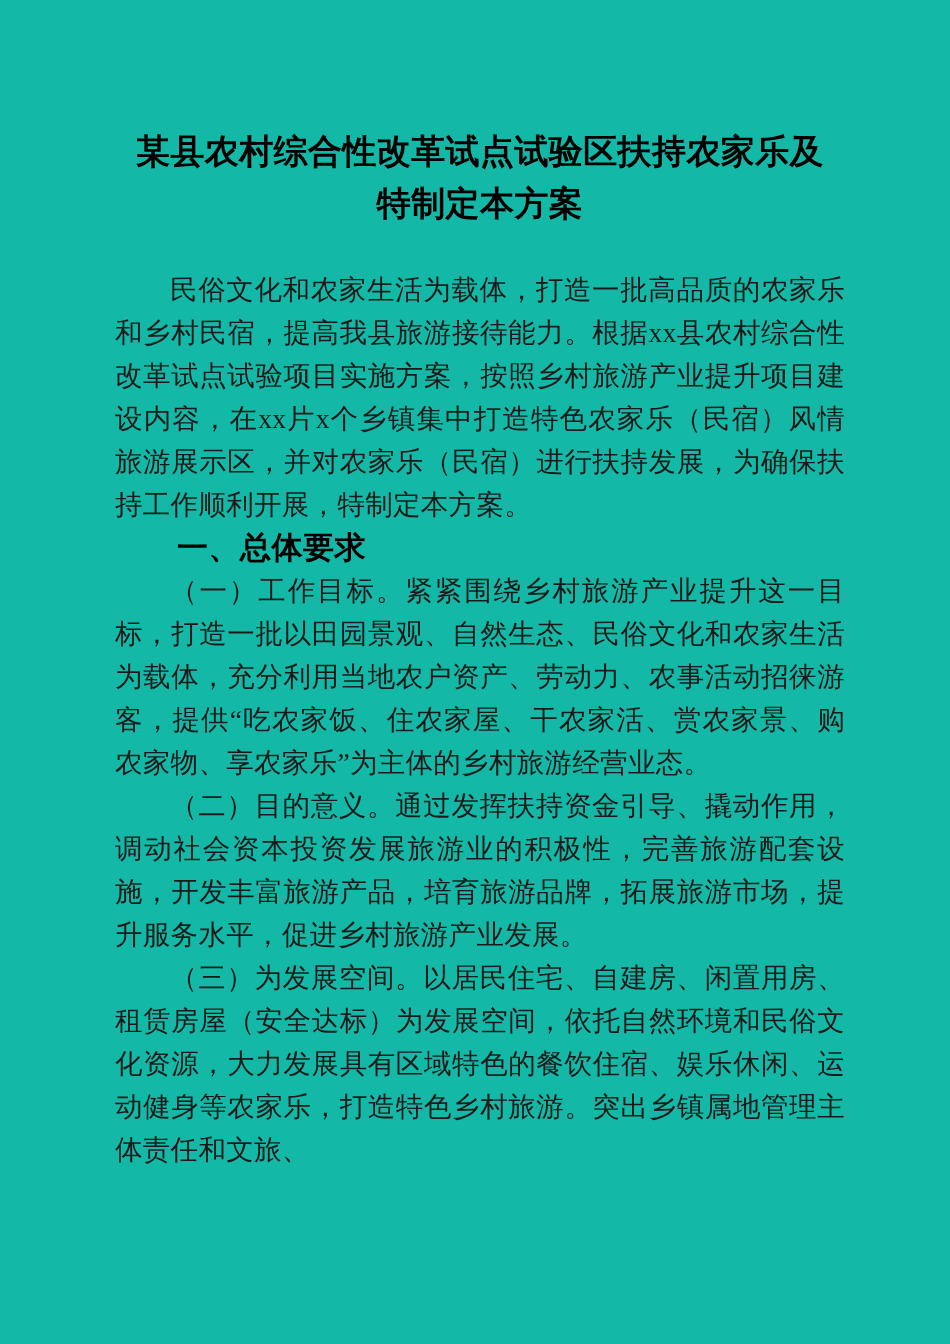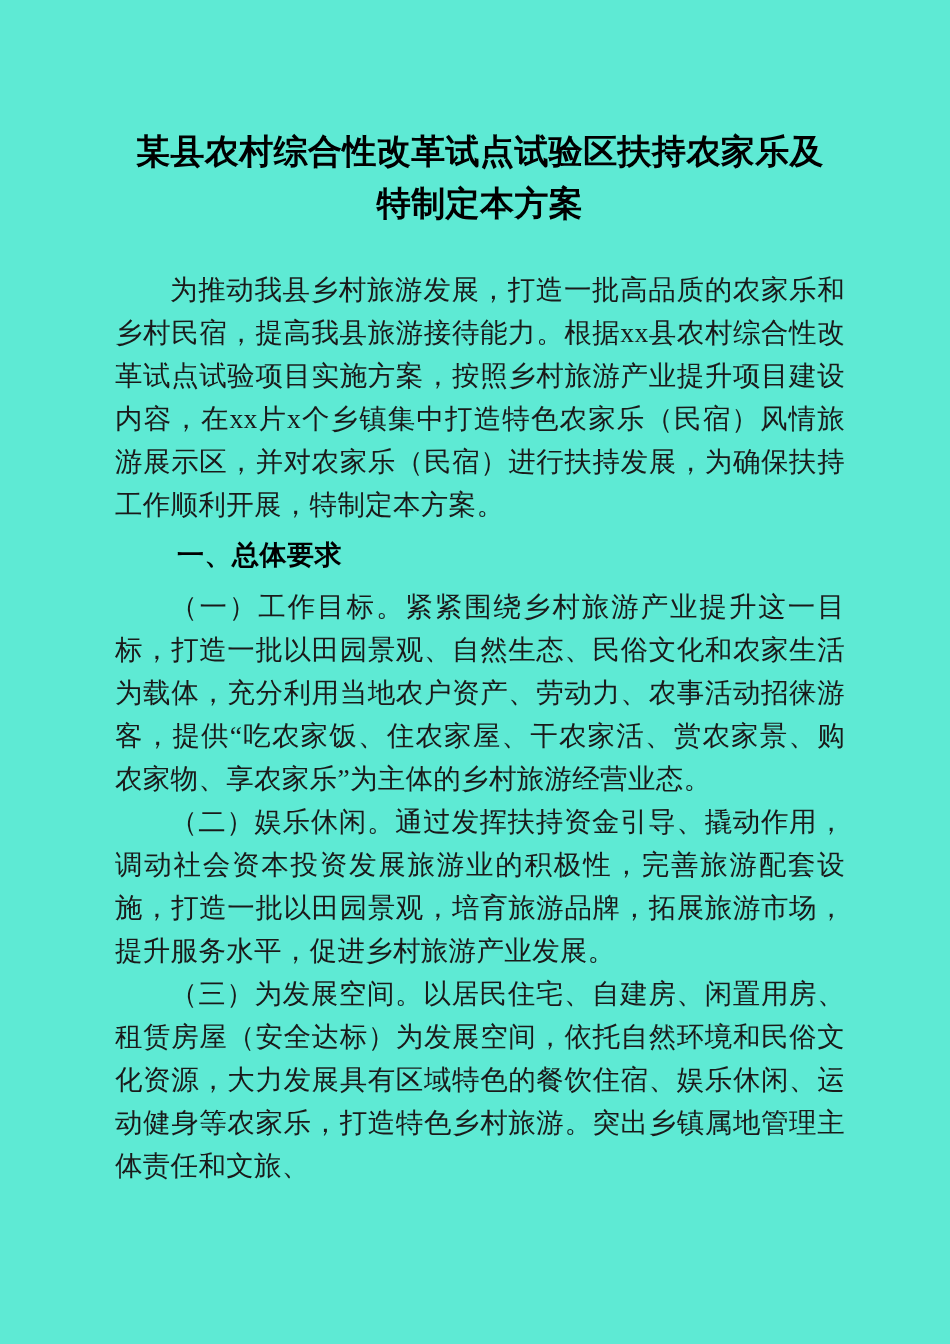--- a/index.html
+++ b/index.html
@@ -13,21 +13,21 @@
     overflow: hidden;
     font-family: "Liberation Serif", "DejaVu Serif", serif;
     color: #000000;
     -webkit-font-smoothing: antialiased;
   }
 
   .page {
     position: relative;
     width: 950px;
     height: 1344px;
-    background: #5eead4;
+    background: #14b8a6;
     box-sizing: border-box;
   }
 
   .content {
     position: absolute;
     left: 115px;
     top: 0;
     width: 730px;
   }
 
@@ -57,24 +57,24 @@
     text-align: justify;
     text-justify: inter-ideograph;
     text-indent: 2em;
     color: #1a1a1a;
     letter-spacing: 0.3px;
     word-break: break-all;
   }
 
   
   p.section-heading {
-    margin: 8px;
+    margin: 0;
     font-family: "Liberation Sans", "DejaVu Sans", sans-serif;
     font-weight: 700;
-    font-size: 27px;
+    font-size: 31px;
     line-height: 43px;
     text-indent: 2em;
     letter-spacing: 0.5px;
     color: #000;
   }
 
   
   .lead {
     font-weight: 400;
   }
@@ -85,25 +85,25 @@
 <div class="page">
   <div class="content">
 
     <h1 class="doc-title">
       <span>某县农村综合性改革试点试验区扶持农家乐及</span><br>
       <span>特制定本方案</span>
     </h1>
 
     <div class="body-block">
 
-      <p class="para">为推动我县乡村旅游发展，打造一批高品质的农家乐和乡村民宿，提高我县旅游接待能力。根据xx县农村综合性改革试点试验项目实施方案，按照乡村旅游产业提升项目建设内容，在xx片x个乡镇集中打造特色农家乐（民宿）风情旅游展示区，并对农家乐（民宿）进行扶持发展，为确保扶持工作顺利开展，特制定本方案。</p>
+      <p class="para">民俗文化和农家生活为载体，打造一批高品质的农家乐和乡村民宿，提高我县旅游接待能力。根据xx县农村综合性改革试点试验项目实施方案，按照乡村旅游产业提升项目建设内容，在xx片x个乡镇集中打造特色农家乐（民宿）风情旅游展示区，并对农家乐（民宿）进行扶持发展，为确保扶持工作顺利开展，特制定本方案。</p>
 
       <p class="section-heading">一、总体要求</p>
 
       <p class="para"><span class="lead">（一）工作目标。</span><span>紧紧围绕乡村旅游产业提升这一目标，打造一批以田园景观、自然生态、民俗文化和农家生活为载体，充分利用当地农户资产、劳动力、农事活动招徕游客，提供“吃农家饭、住农家屋、干农家活、赏农家景、购农家物、享农家乐”为主体的乡村旅游经营业态。</span></p>
 
-      <p class="para"><span class="lead">（二）娱乐休闲。</span><span>通过发挥扶持资金引导、撬动作用，调动社会资本投资发展旅游业的积极性，完善旅游配套设施，打造一批以田园景观，培育旅游品牌，拓展旅游市场，提升服务水平，促进乡村旅游产业发展。</span></p>
+      <p class="para"><span class="lead">（二）目的意义。</span><span>通过发挥扶持资金引导、撬动作用，调动社会资本投资发展旅游业的积极性，完善旅游配套设施，开发丰富旅游产品，培育旅游品牌，拓展旅游市场，提升服务水平，促进乡村旅游产业发展。</span></p>
 
       <p class="para"><span class="lead">（三）为发展空间。</span><span>以居民住宅、自建房、闲置用房、租赁房屋（安全达标）为发展空间，依托自然环境和民俗文化资源，大力发展具有区域特色的餐饮住宿、娱乐休闲、运动健身等农家乐，打造特色乡村旅游。突出乡镇属地管理主体责任和文旅、</span></p>
 
     </div>
   </div>
 </div>
 
 </body></html>

